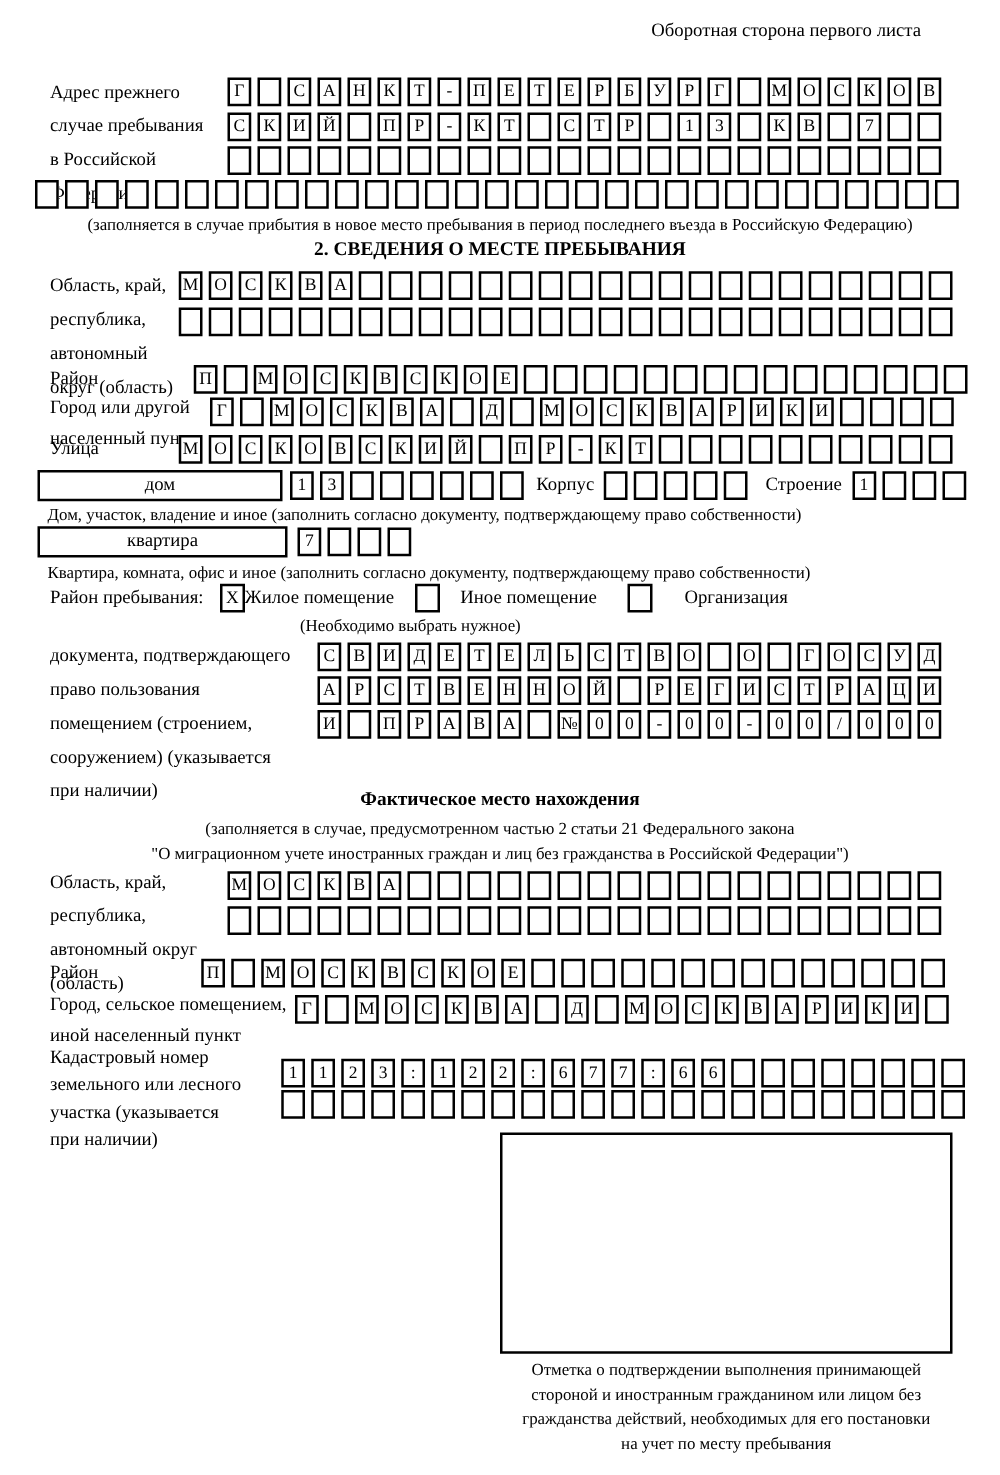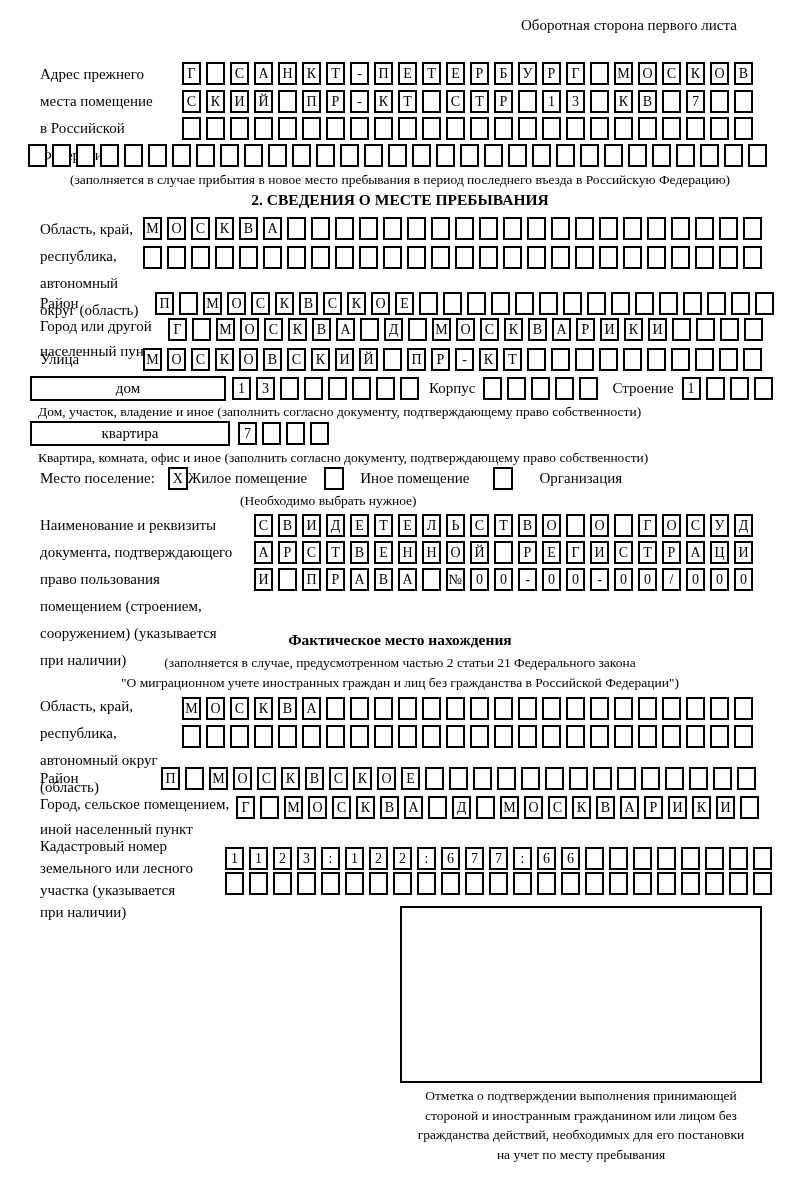--- a/index.html
+++ b/index.html
@@ -35,21 +35,21 @@
   .row-flex { display:flex; align-items:center; }
   .stamp-box { border:2px solid #000; background:#fff; }
 </style>
 </head>
 <body>
 
 <div class="abs lbl" style="top:17px; left:521px;">Оборотная сторона первого листа</div>
 
 <div class="abs" style="top:61px; left:40px;">
     <div class="lbl-line">Адрес прежнего</div>
-    <div class="lbl-line">места помещение</div>
+    <div class="lbl-line">случае пребывания</div>
     <div class="lbl-line">в Российской</div>
     <div class="lbl-line">Федерации</div>
   </div>
 
 <div class="abs cells" style="top:62px; left:182px;">
     <span class="cell">Г</span>
     <span class="cell"></span>
     <span class="cell">С</span>
     <span class="cell">А</span>
     <span class="cell">Н</span>
@@ -353,32 +353,31 @@
   <div class="cells" style="margin-left:8px;">
       <span class="cell">7</span>
       <span class="cell"></span>
       <span class="cell"></span>
       <span class="cell"></span>
     </div>
 </div>
 <div class="abs cap" style="top:450px; left:38px;">Квартира, комната, офис и иное (заполнить согласно документу, подтверждающему право собственности)</div>
 
 <div class="abs row-flex lbl" style="top:467px; left:40px;">
-  <span>Место поселение:</span>
+  <span>Район пребывания:</span>
   <span class="chk" style="margin-left:13px;">X</span>
   <span style="">Жилое помещение</span>
   <span class="chk" style="margin-left:17px;"></span>
   <span style="margin-left:16px;">Иное помещение</span>
   <span class="chk" style="margin-left:24px;"></span>
   <span style="margin-left:26px;">Организация</span>
 </div>
 <div class="abs cap" style="top:493px; left:240px;">(Необходимо выбрать нужное)</div>
 
 <div class="abs" style="top:512px; left:40px;">
-    <div class="lbl-line">Наименование и реквизиты</div>
     <div class="lbl-line">документа, подтверждающего</div>
     <div class="lbl-line">право пользования</div>
     <div class="lbl-line">помещением (строением,</div>
     <div class="lbl-line">сооружением) (указывается</div>
     <div class="lbl-line">при наличии)</div>
   </div>
 <div class="abs cells" style="top:514px; left:254px;">
     <span class="cell">С</span>
     <span class="cell">В</span>
     <span class="cell">И</span>

